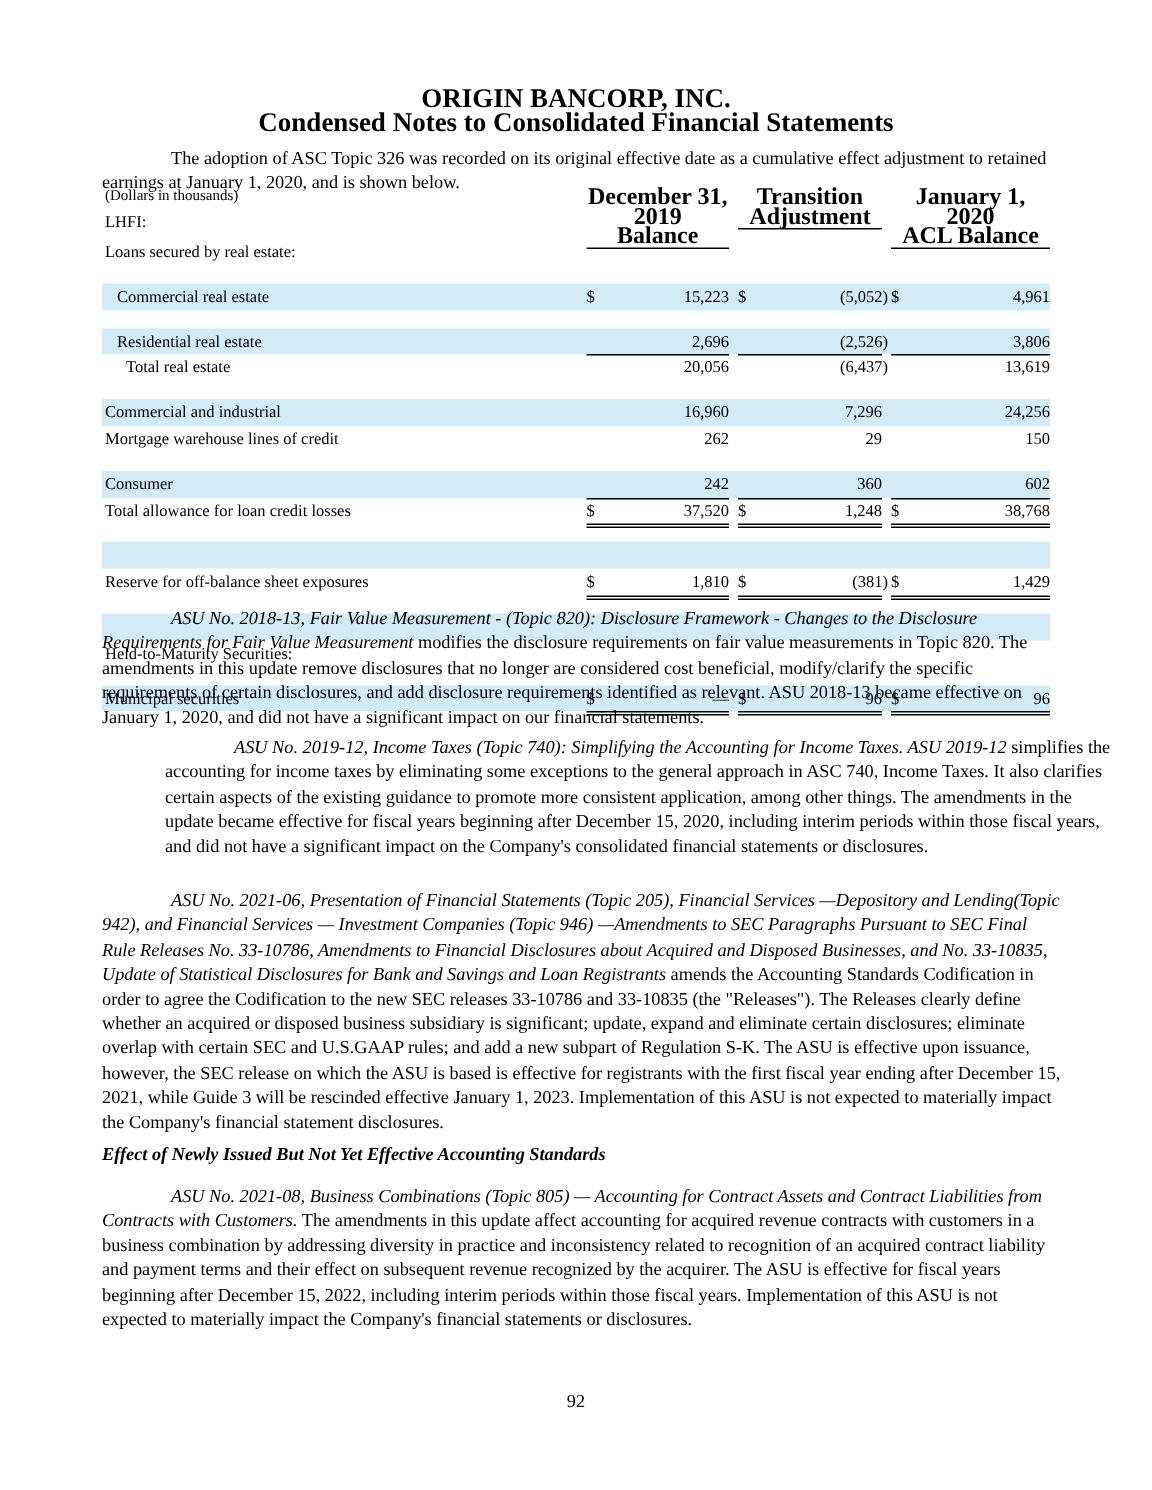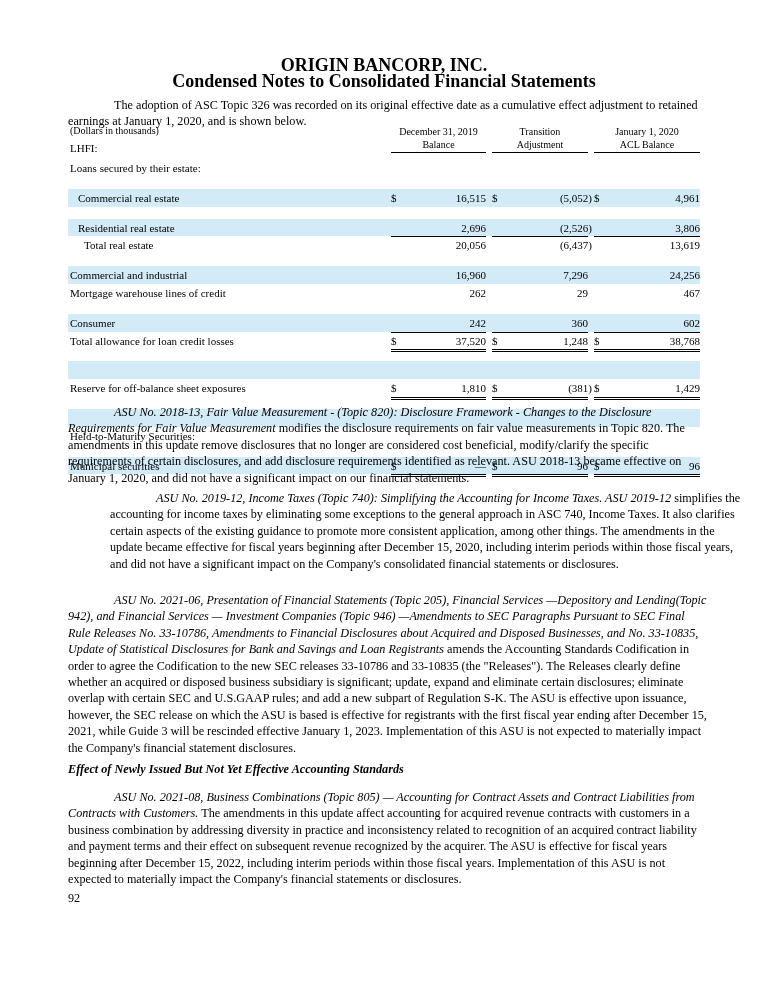--- a/index.html
+++ b/index.html
@@ -25,27 +25,27 @@
   .lbl.in2 { left: 16px; }
   .cell { position: absolute; top: 0; height: 17.8px; }
   .c1 { left: 323px; width: 95px; }
   .c2 { left: 424px; width: 96px; }
   .c3 { left: 526px; width: 106px; }
   .cur { position: absolute; left: 0; top: 0; }
   .num { position: absolute; right: 0; top: 0; }
   .num.paren { right: -4px; }
   .ul-single { border-bottom: 1px solid #000; }
   .ul-double { border-bottom: 3px double #000; }
-  .colhdr { position: absolute; top: 4px; font-weight: normal; text-align: center; font-size: 10px; line-height: 13px; border-bottom: 1.5px solid #000; padding-bottom: 1px; }
+  .colhdr { position: absolute; top: 4px; font-weight: bold; text-align: center; font-size: 16px; line-height: 13px; border-bottom: 1.5px solid #000; padding-bottom: 1px; }
   .unit-note { position: absolute; left: 2px; top: 0; font-size: 10px; }
 
   .blk { position: absolute; left: 0; width: 640px; }
   .it { font-style: italic; }
   .bi { font-style: italic; font-weight: bold; }
-  .pnum { position: absolute; top: 890px; left: 0; width: 632px; }
+  .pnum { position: absolute; top: 926px; left: 0; width: 632px; text-align: center; }
 </style>
 </head>
 <body>
 
 <div class="page">
   <div class="hdr hdr1">ORIGIN BANCORP, INC.</div>
   <div class="hdr hdr2">Condensed Notes to Consolidated Financial Statements</div>
 
   <p class="para indent intro">The adoption of ASC Topic 326 was recorded on its original effective date as a cumulative effect adjustment to retained earnings at January 1, 2020, and is shown below.</p>
 
@@ -63,36 +63,36 @@
         <div>Transition</div>
         <div>Adjustment</div>
       </div>
       <div class="colhdr" style="left:526px;width:106px;top:-13px;">
         <div>January 1, 2020</div>
         <div>ACL Balance</div>
       </div>
     </div>
     <div id="table-body">
         <div class="trow">
-          <span class="lbl ">Loans secured by their estate:</span>
+          <span class="lbl ">Loans secured by real estate:</span>
           <div class="cell c1">
             <span class="num"></span>
           </div>
           <div class="cell c2">
             <span class="num"></span>
           </div>
           <div class="cell c3">
             <span class="num"></span>
           </div>
         </div>
         <div class="trow shade">
           <span class="lbl in1">Commercial real estate</span>
           <div class="cell c1">
             <span class="cur">$</span>
-            <span class="num">16,515</span>
+            <span class="num">15,223</span>
           </div>
           <div class="cell c2">
             <span class="cur">$</span>
             <span class="num paren">(5,052)</span>
           </div>
           <div class="cell c3">
             <span class="cur">$</span>
             <span class="num">4,961</span>
           </div>
         </div>
@@ -134,21 +134,21 @@
         </div>
         <div class="trow">
           <span class="lbl ">Mortgage warehouse lines of credit</span>
           <div class="cell c1">
             <span class="num">262</span>
           </div>
           <div class="cell c2">
             <span class="num">29</span>
           </div>
           <div class="cell c3">
-            <span class="num">467</span>
+            <span class="num">150</span>
           </div>
         </div>
         <div class="trow shade">
           <span class="lbl ">Consumer</span>
           <div class="cell c1 ul-single">
             <span class="num">242</span>
           </div>
           <div class="cell c2 ul-single">
             <span class="num">360</span>
           </div>

